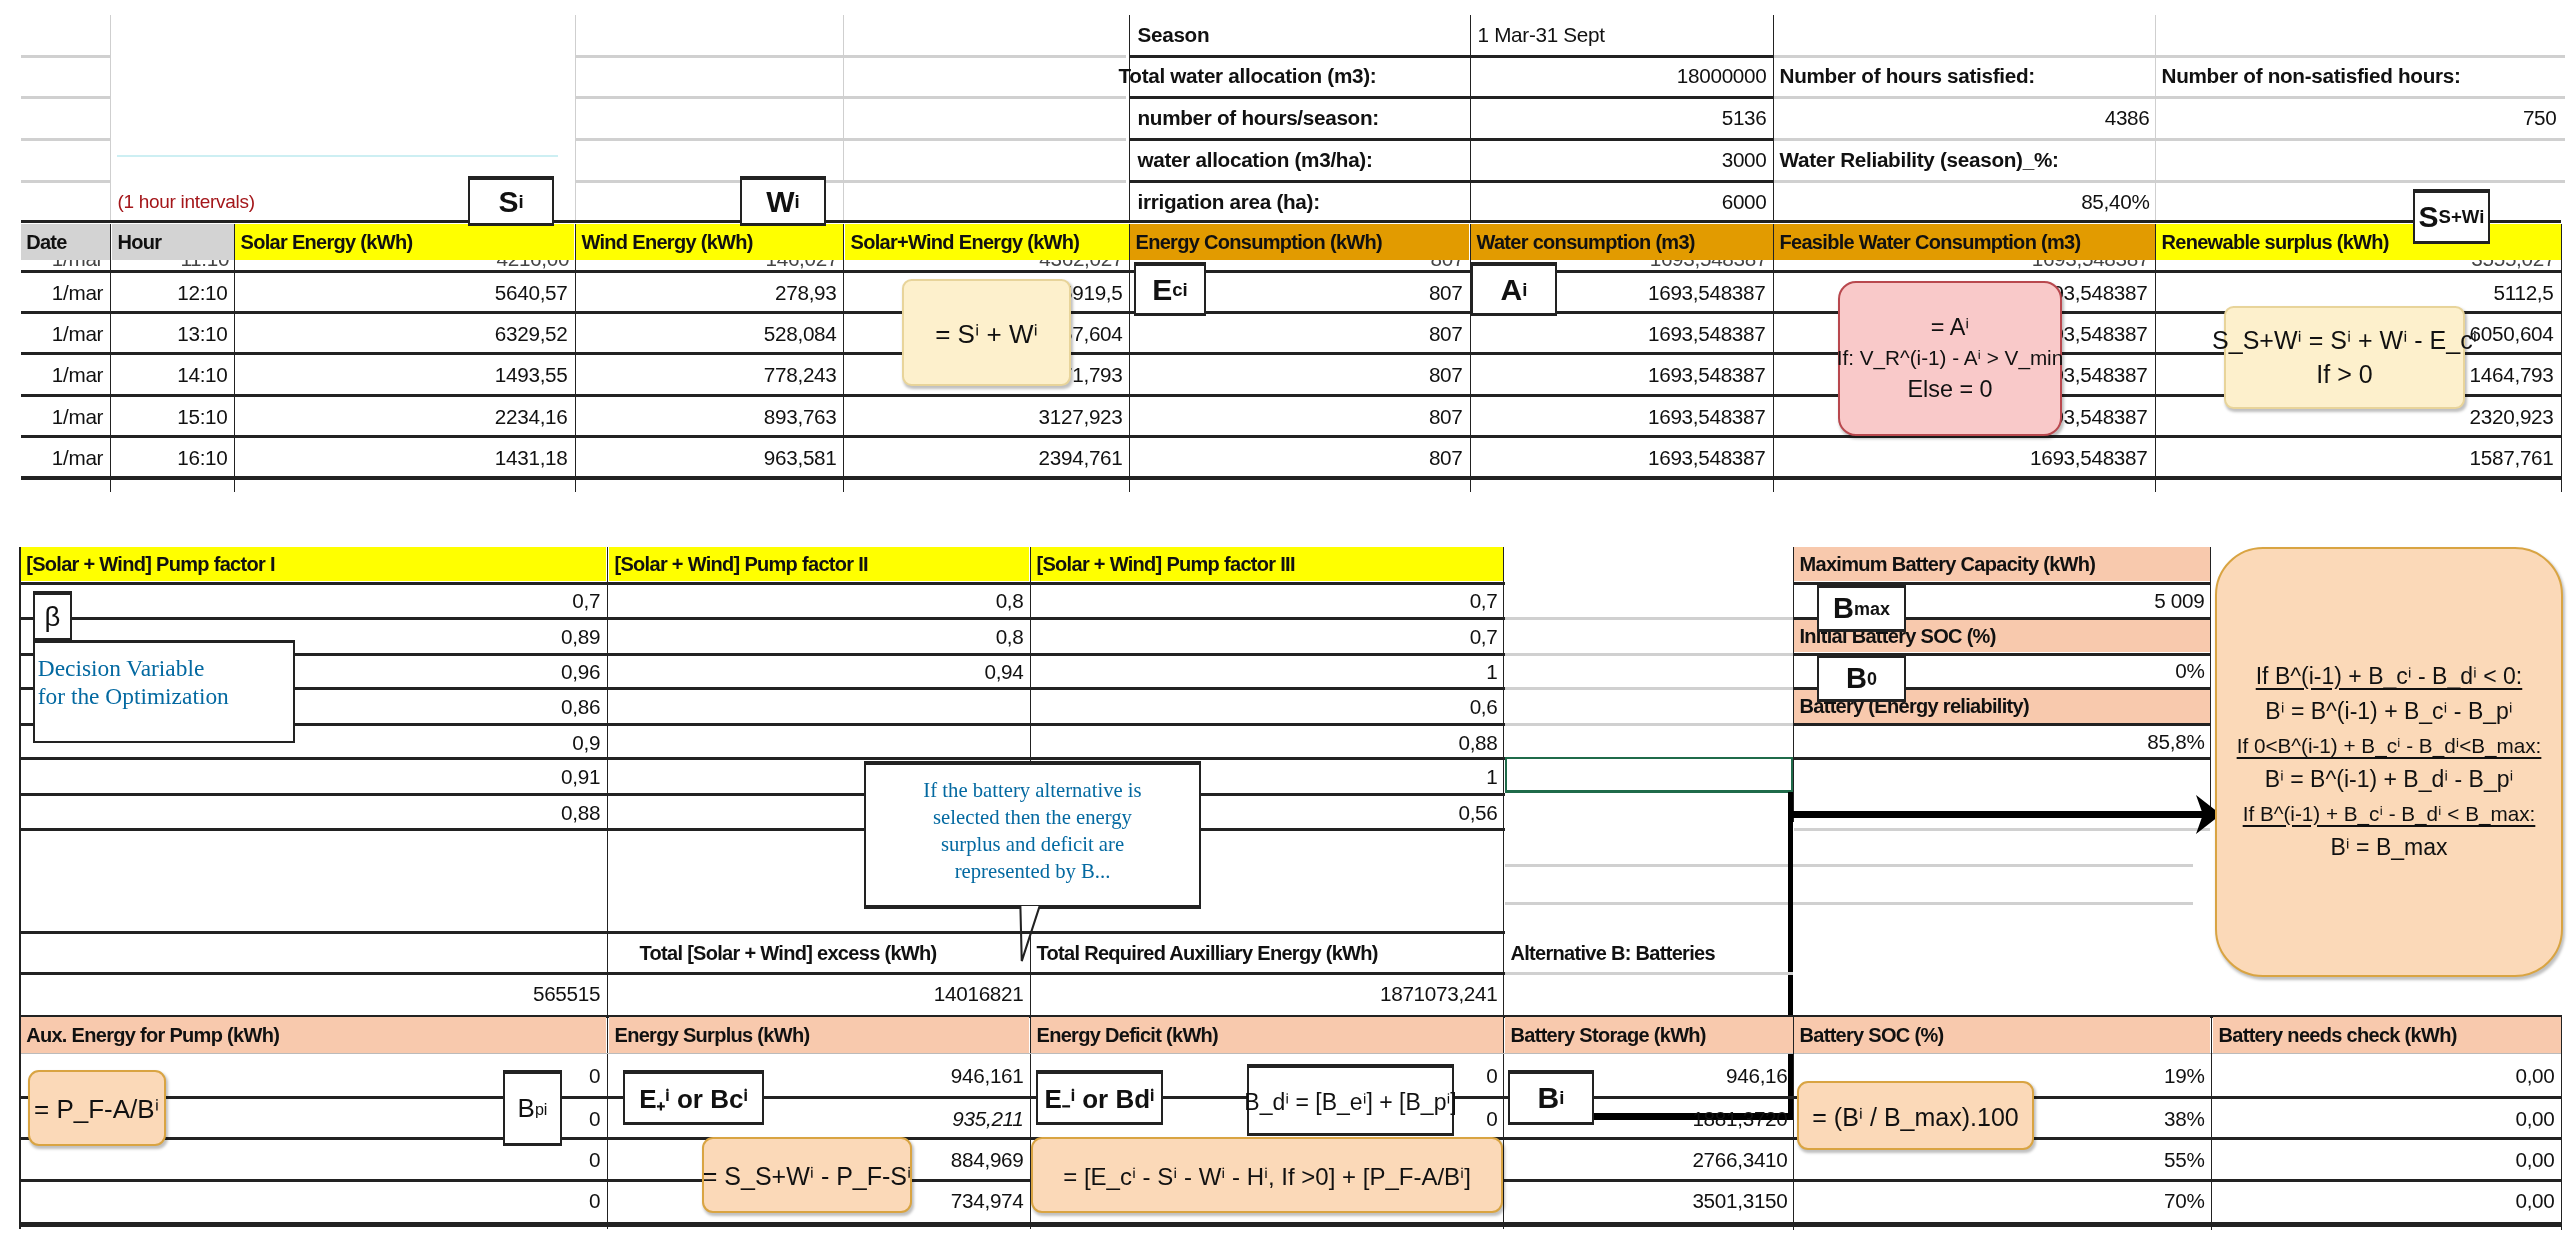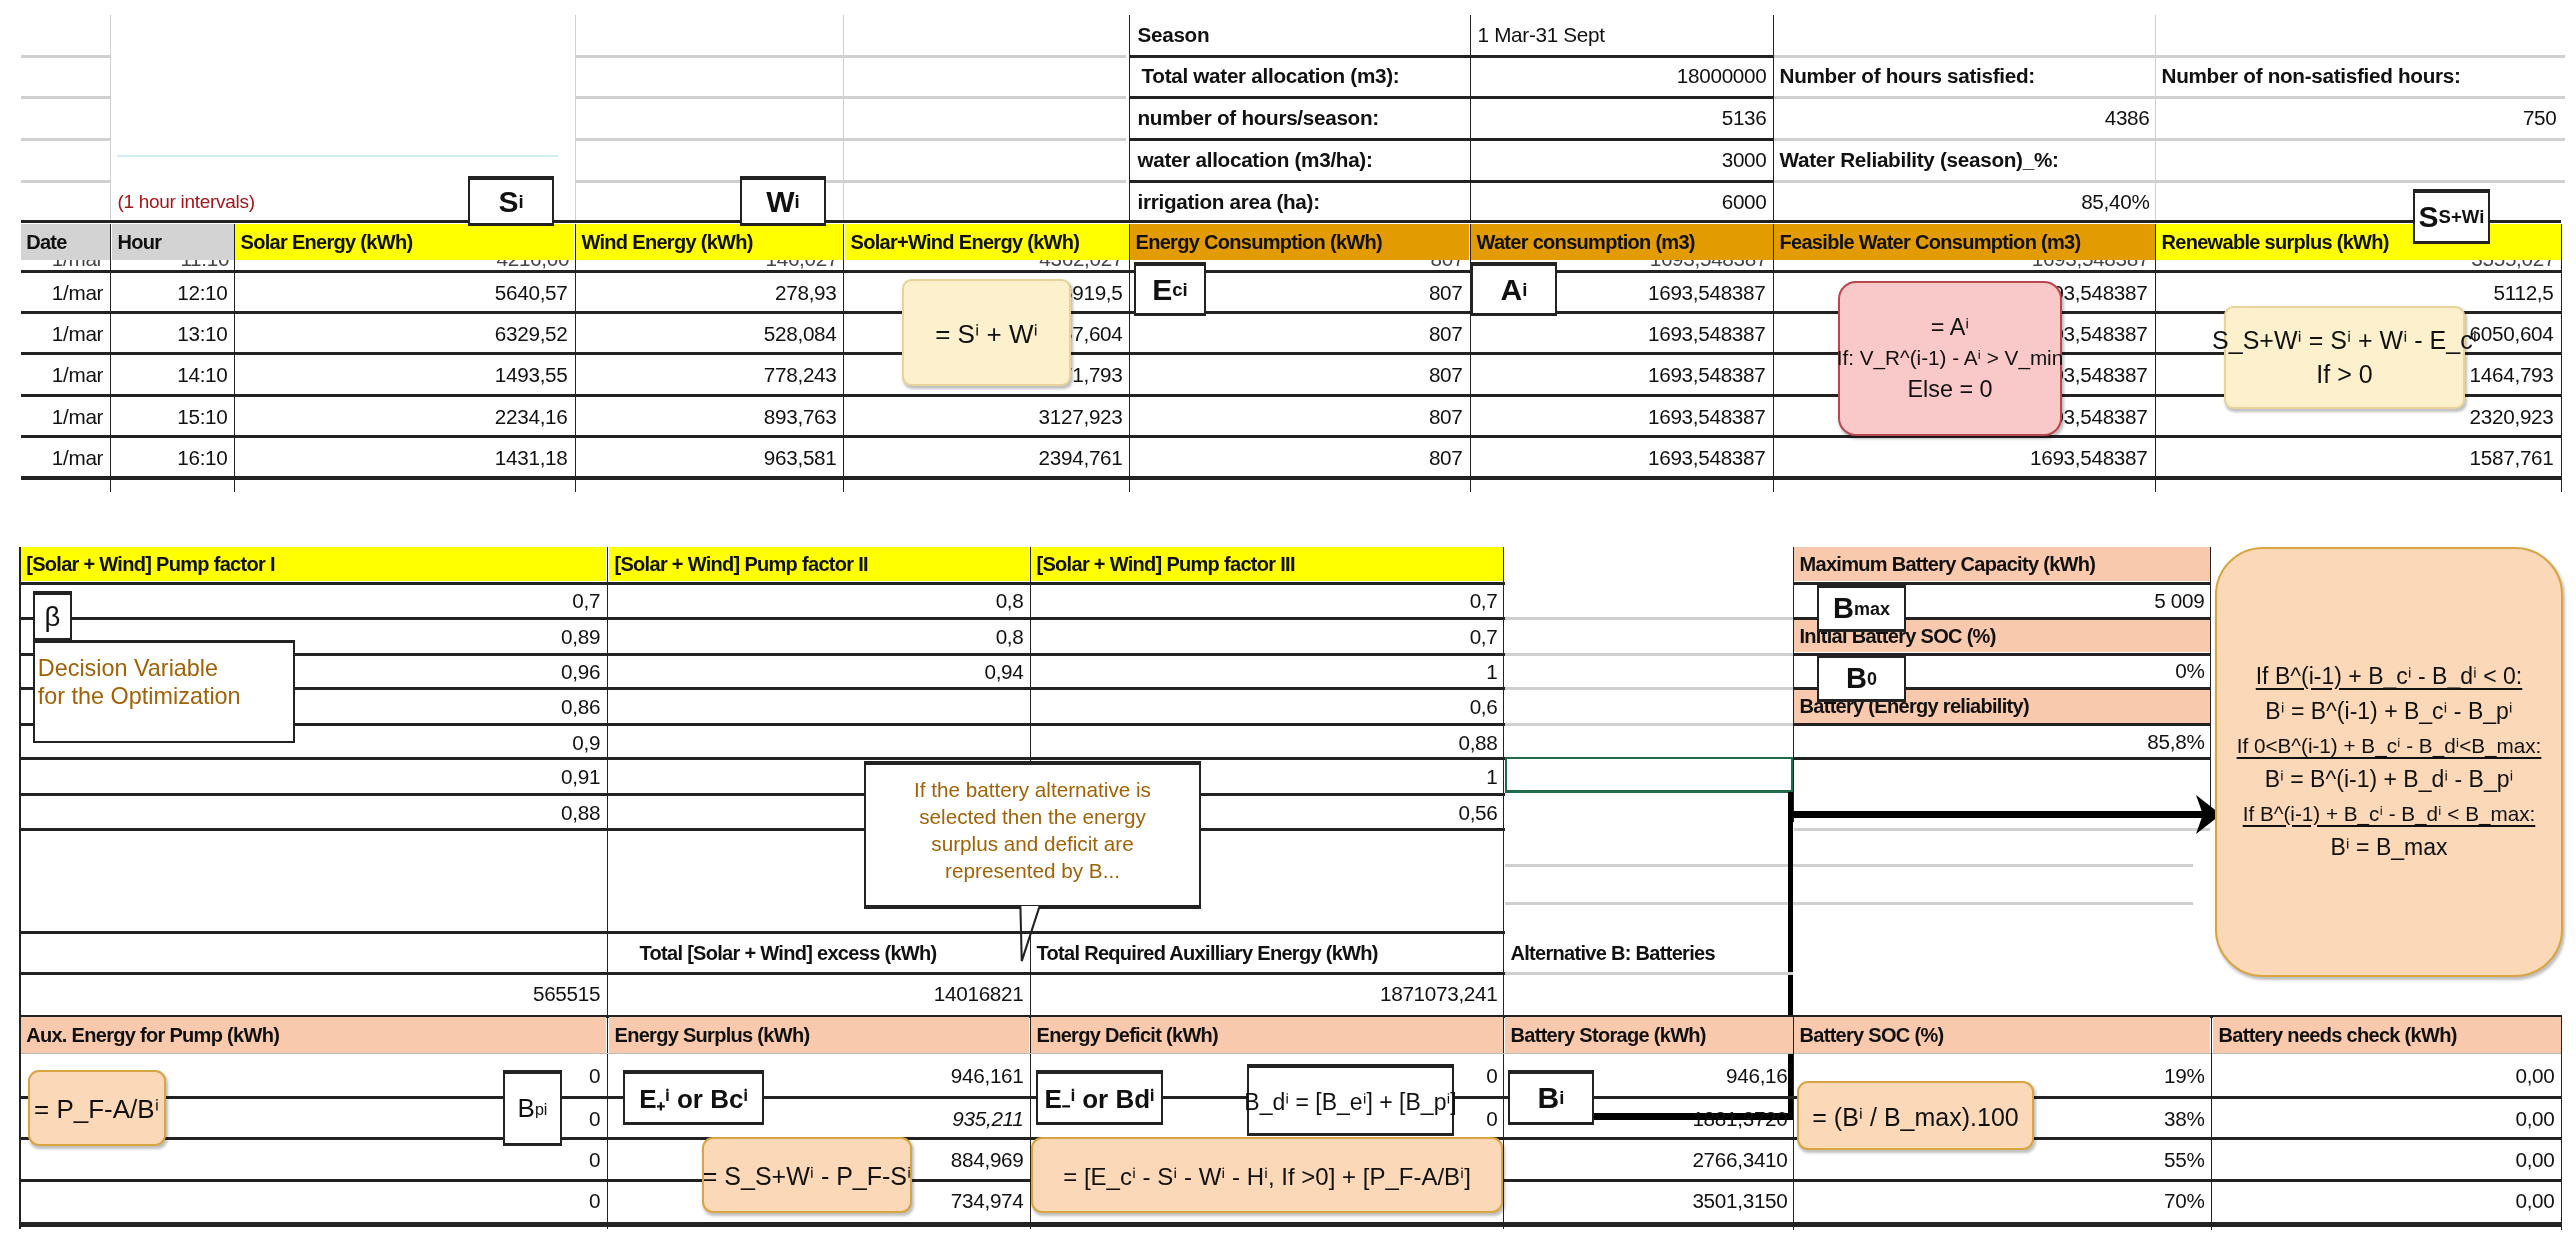--- a/index.html
+++ b/index.html
@@ -50,22 +50,22 @@
     font-weight: bold;
     color: #111;
     white-space: nowrap;
   }
   .note {
     position: absolute;
     background: #fff;
     border: 2.1px solid #222;
     border-top-width: 4.1px;
     border-bottom-width: 4.1px;
-    font-family: Liberation Sans, sans-serif;
-    color: #a16207;
+    font-family: Liberation Serif, serif;
+    color: #0369a1;
     text-align: center;
     line-height: 1.2;
   }
   .formula {
     position: absolute;
     border-radius: 15px;
     display: flex; flex-direction: column; align-items: center; justify-content: center;
     font-family: "Liberation Sans", sans-serif;
     color: #111;
     text-align: center;
@@ -106,21 +106,21 @@
   <div class="vline" style="left:1129px;top:15px;height:207px;"></div>
   <div class="vline" style="left:1470px;top:15px;height:207px;"></div>
   <div class="vline" style="left:1773px;top:15px;height:207px;"></div>
   <div class="hline" style="left:1129px;top:55px;width:644px;"></div>
   <div class="hline" style="left:1129px;top:96px;width:644px;"></div>
   <div class="hline" style="left:1129px;top:138px;width:644px;"></div>
   <div class="hline" style="left:1129px;top:180px;width:644px;"></div>
 
   <div class="cell b cond" style="left:1132px;top:15px;width:337px;height:40px;">Season</div>
   <div class="cell cond" style="left:1472px;top:15px;width:300px;height:40px;">1 Mar-31 Sept</div>
-  <div class="cell b cond" style="left:1136px;top:56px;width:337px;height:40px;text-align:right;">Total water allocation (m3):</div>
+  <div class="cell b cond" style="left:1113px;top:56px;width:337px;height:40px;text-align:right;">Total water allocation (m3):</div>
   <div class="cell r cond" style="left:1472px;top:56px;width:300px;height:40px;">18000000</div>
   <div class="cell b cond" style="left:1132px;top:98px;width:337px;height:40px;">number of hours/season:</div>
   <div class="cell r cond" style="left:1472px;top:98px;width:300px;height:40px;">5136</div>
   <div class="cell b cond" style="left:1132px;top:139px;width:337px;height:41px;">water allocation (m3/ha):</div>
   <div class="cell r cond" style="left:1472px;top:139px;width:300px;height:41px;">3000</div>
   <div class="cell b cond" style="left:1132px;top:182px;width:337px;height:40px;">irrigation area (ha):</div>
   <div class="cell r cond" style="left:1472px;top:182px;width:300px;height:40px;">6000</div>
 
   <div class="cell b cond" style="left:1774px;top:56px;width:381px;height:40px;">Number of hours satisfied:</div>
   <div class="cell r cond" style="left:1774px;top:98px;width:381px;height:40px;">4386</div>

